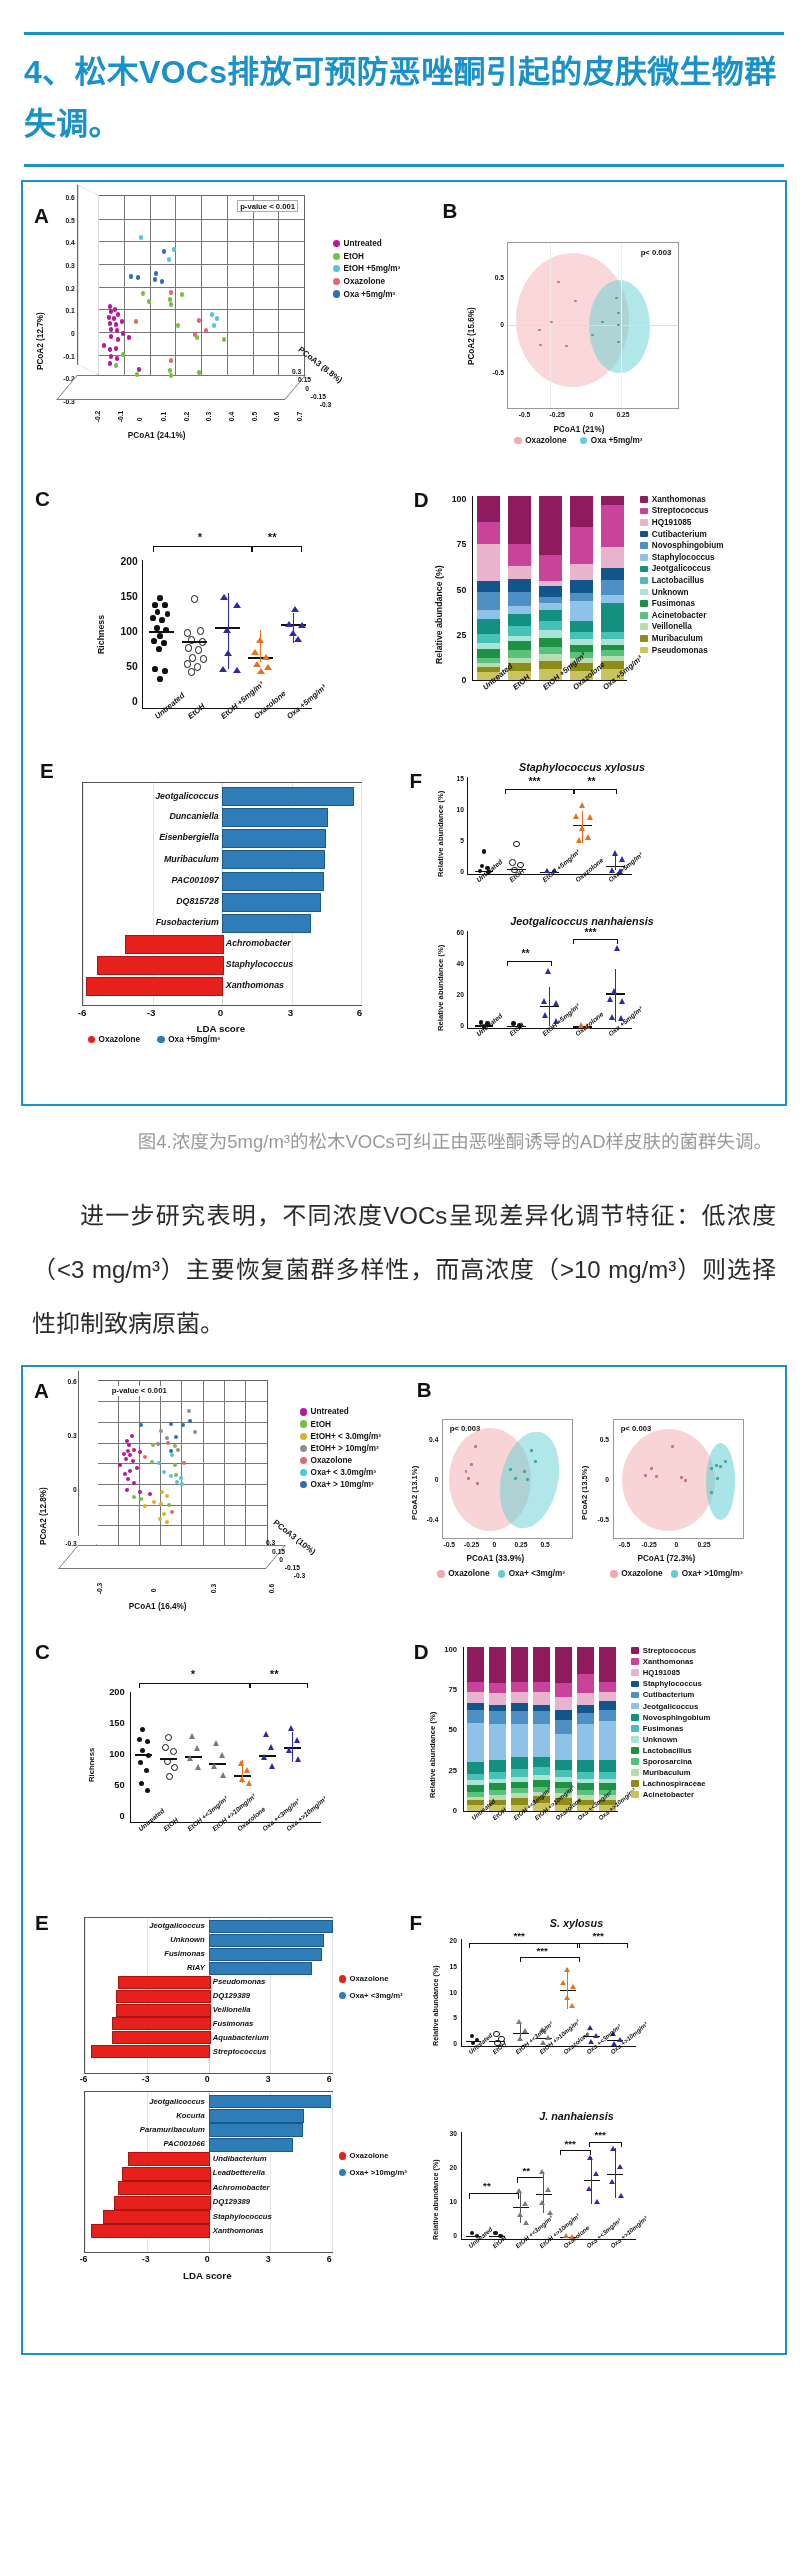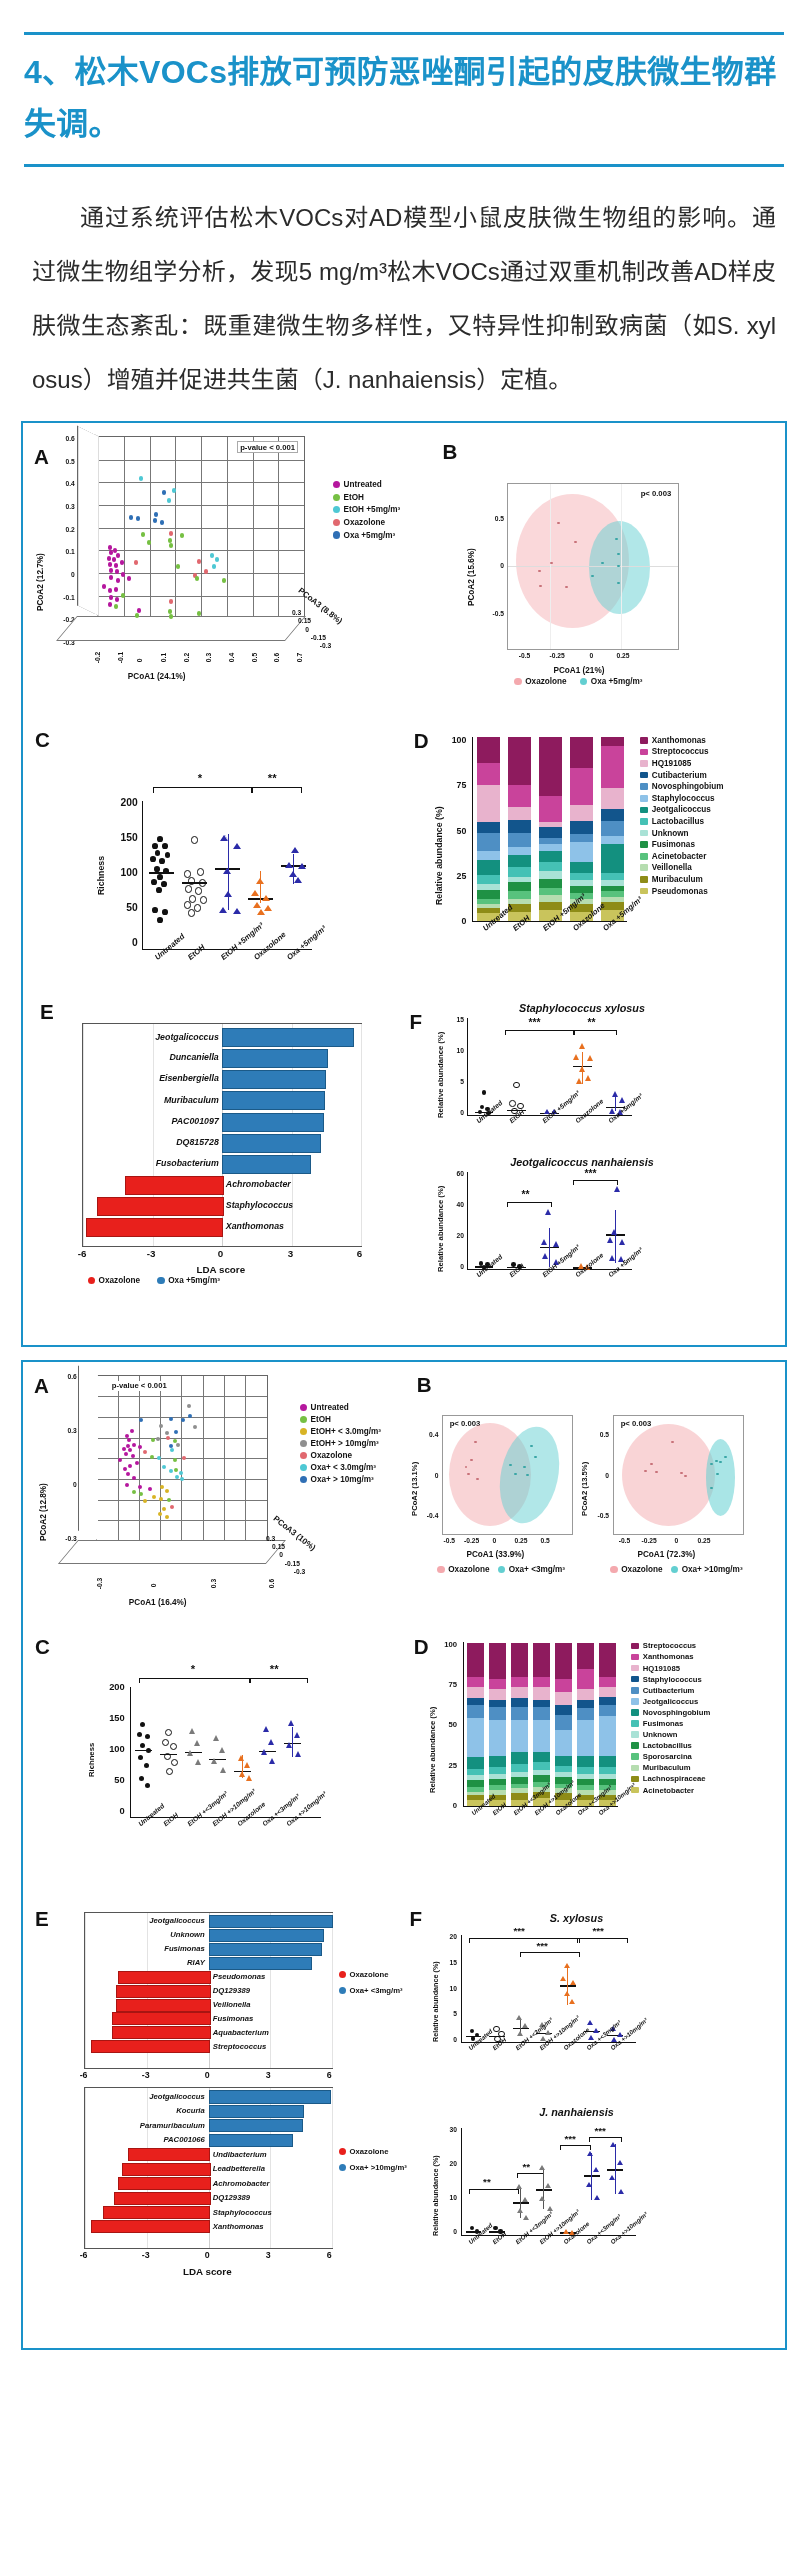--- a/index.html
+++ b/index.html
@@ -122,23 +122,20 @@
 </style>
 </head>
 <body>
 
 <div class="page">
 
   <div class="rule top"></div>
   <div class="sec-title">4、松木VOCs排放可预防恶唑酮引起的皮肤微生物群失调。</div>
   <div class="rule bottom"></div>
 
-  <div class="para">
-    <span>通过系统评估松木VOCs对AD模型小鼠皮肤微生物组的影响。通过微生物组学分析，发现5 mg/m³松木VOCs通过双重机制改善AD样皮肤微生态紊乱：既重建微生物多样性，又特异性抑制致病菌（如S. xylosus）增殖并促进共生菌（J. nanhaiensis）定植。</span>
-  </div>
 
   <div class="figbox">
 
     <div class="row" style="align-items:flex-start;">
 
       <div class="panel" style="width:381px;height:258px;position:relative;">
         <div class="plabel" style="left:4.1px;top:15.5px;">A</div>
 
         <div class="axlabel vert" style="position:absolute;left:6.2px;top:67px;height:113px;">PCoA2 (12.7%)</div>
 
@@ -758,21 +755,25 @@
           <div class="rotlab" style="left:66px;top:0;font-size:6.7px;">EtOH +5mg/m³</div>
           <div class="rotlab" style="left:99px;top:0;font-size:6.7px;">Oxazolone</div>
           <div class="rotlab" style="left:132px;top:0;font-size:6.7px;">Oxa +5mg/m³</div>
         </div>
       </div>
     </div>
 
     <div style="height:43px;"></div>
   </div>
 
-
+  <div class="figcap">图4.浓度为5mg/m³的松木VOCs可纠正由恶唑酮诱导的AD样皮肤的菌群失调。</div>
+
+  <div class="para">
+    <span>进一步研究表明，不同浓度VOCs呈现差异化调节特征：低浓度（&lt;3 mg/m³）主要恢复菌群多样性，而高浓度（&gt;10 mg/m³）则选择性抑制致病原菌。</span>
+  </div>
 
   <div class="figbox">
 
     <div class="row" style="align-items:flex-start;">
 
       <div class="panel" style="width:381px;height:247px;position:relative;">
         <div class="plabel" style="left:4.1px;top:5.2px;">A</div>
 
         <div class="axlabel vert" style="position:absolute;left:9.3px;top:57px;height:113px;">PCoA2 (12.8%)</div>
 

